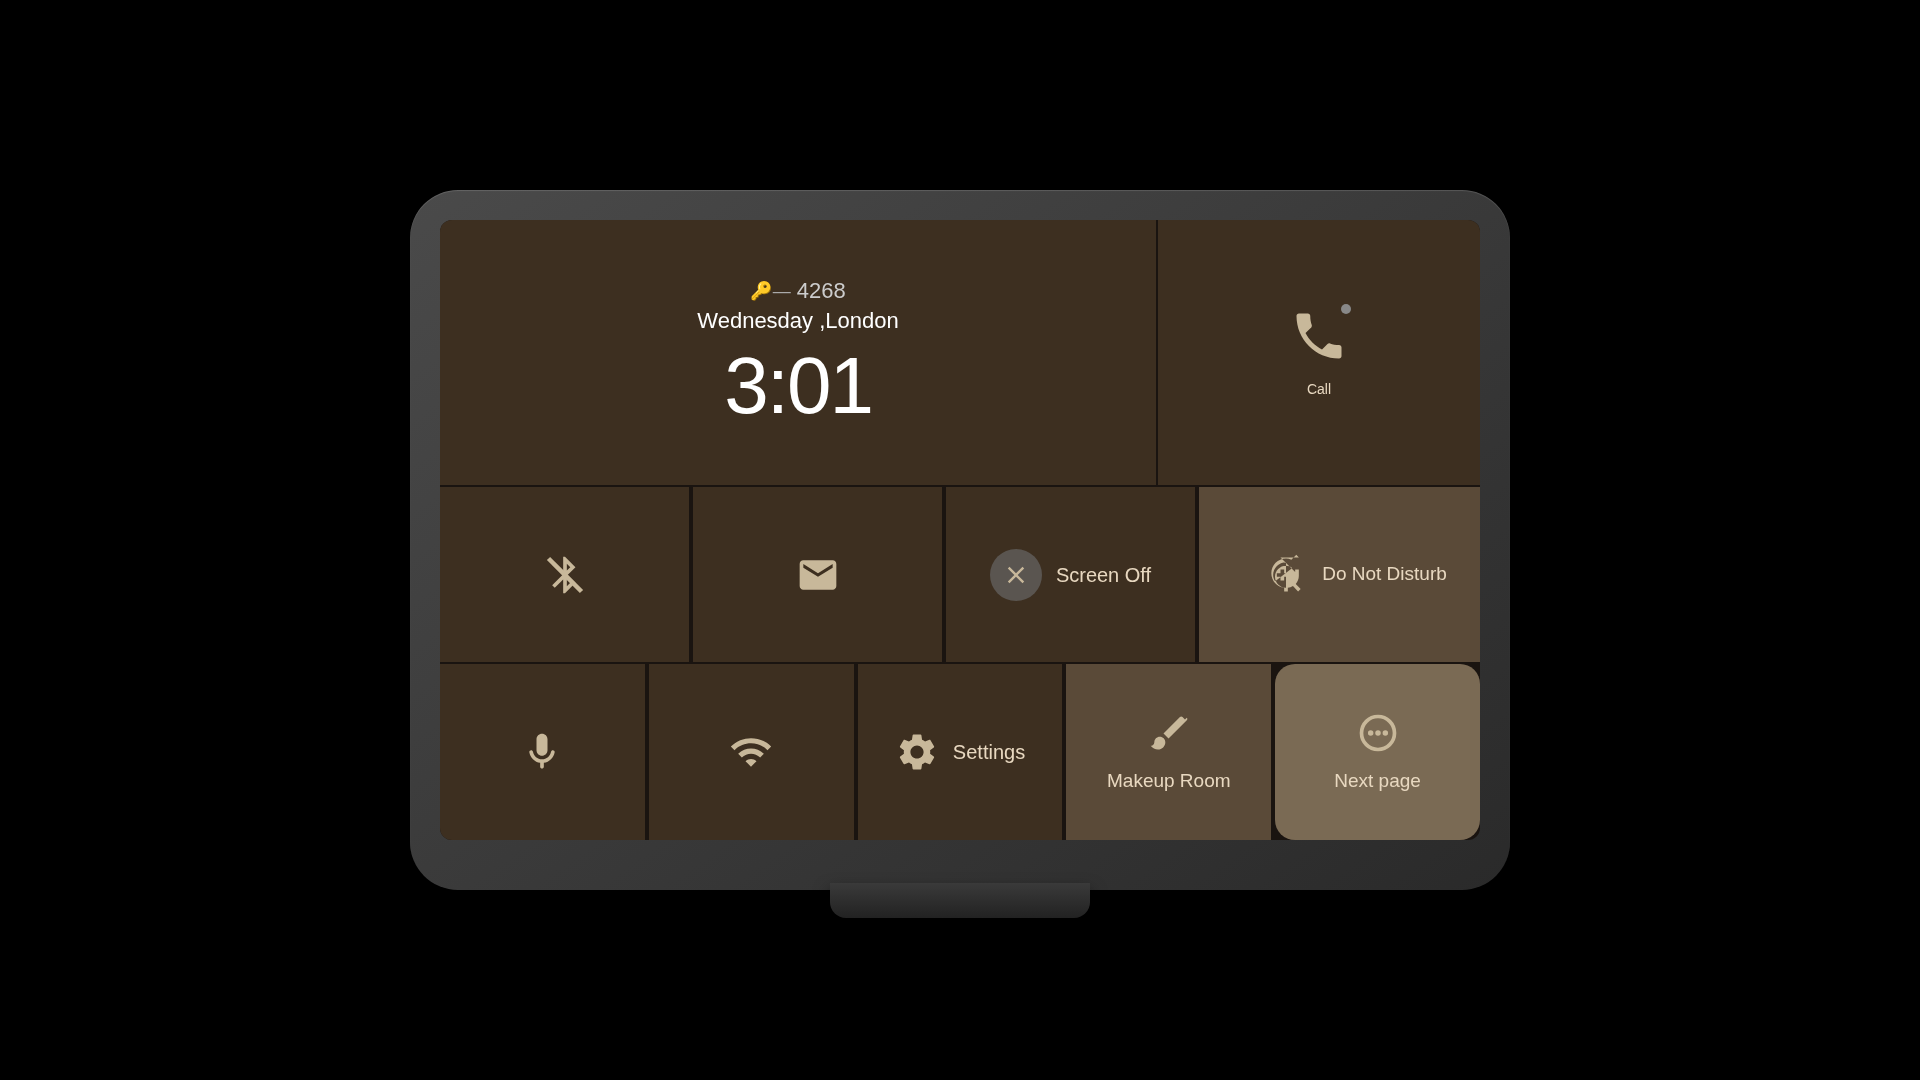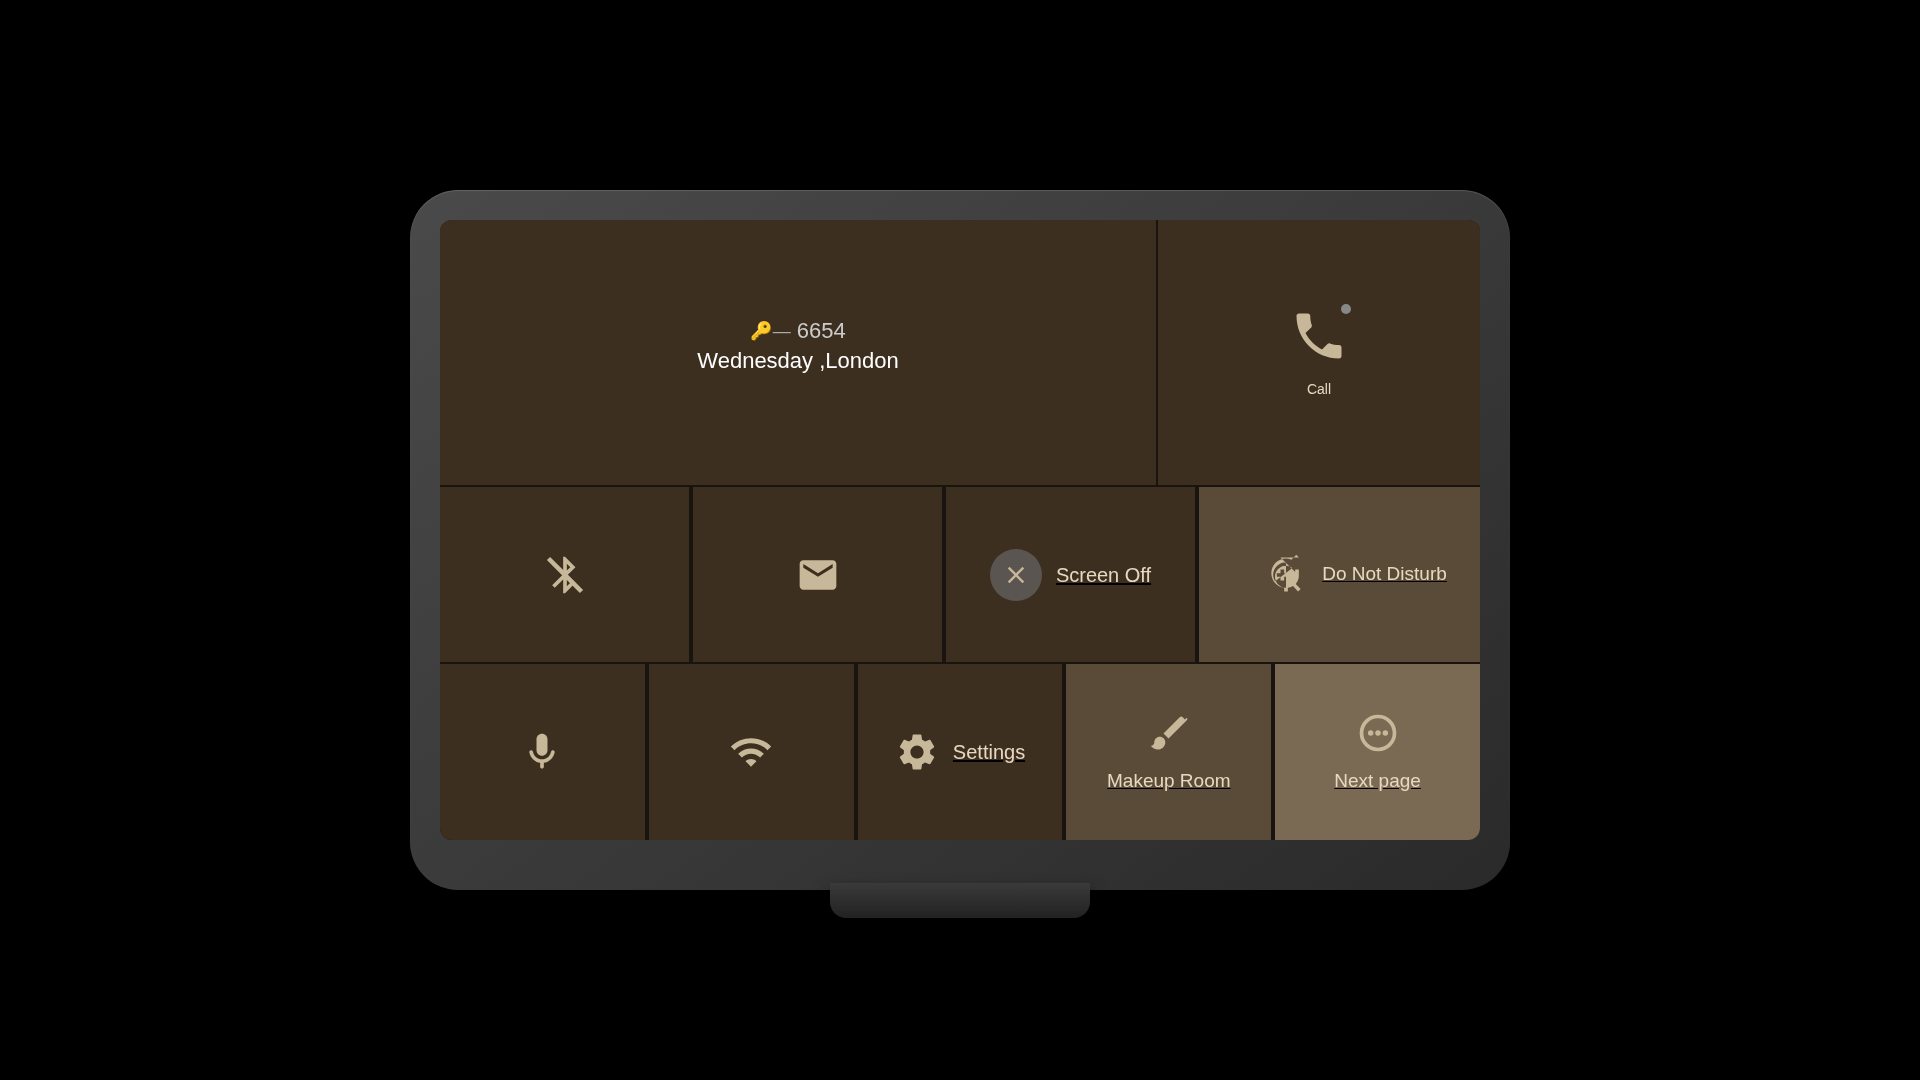--- a/index.html
+++ b/index.html
@@ -175,21 +175,20 @@
       display: flex;
       flex-direction: column;
       gap: 2px;
       flex: 1.6;
     }
 
     .bottom-row {
       display: flex;
       gap: 4px;
       flex: 1;
-      text-decoration: underline;
     }
 
     .tile {
       flex: 1;
       background: #3d2f20;
       display: flex;
       flex-direction: column;
       align-items: center;
       justify-content: center;
       cursor: pointer;
@@ -217,23 +216,24 @@
 
 <div class="device-wrapper">
   <div class="device-body">
     <div class="screen">
 
       <div class="screen-top">
 
         <div class="tile tile-clock">
           <div class="clock-key-row">
             <span style="color:#aaa; font-size:18px;">🔑—</span>
-            <span style="font-size:22px; color:#ccc; font-weight:400;">6654</span>
+            <span style="font-size:22px; color:#ccc; font-weight:400;">4268</span>
           </div>
           <div style="font-size:22px; color:#fff; margin-bottom:12px;">Wednesday ,London</div>
+          <div class="clock-time">3:01</div>
         </div>
 
         <div class="tile tile-call">
           <div class="icon">
 
             <div style="position:relative;">
               <svg class="tile-icon" viewBox="0 0 24 24">
                 <path d="M6.6 10.8c1.4 2.8 3.8 5.1 6.6 6.6l2.2-2.2c.3-.3.7-.4 1-.2 1.1.4 2.3.6 3.6.6.6 0 1 .4 1 1V20c0 .6-.4 1-1 1-9.4 0-17-7.6-17-17 0-.6.4-1 1-1h3.5c.6 0 1 .4 1 1 0 1.3.2 2.5.6 3.6.1.3 0 .7-.2 1L6.6 10.8z"></path>
               </svg>
               <div style="position:absolute; top:-2px; right:-2px; width:10px; height:10px; border-radius:50%; background:#888;"></div>
@@ -318,21 +318,21 @@
 
           <div class="tile tile-medium" style="flex-direction:column; gap:14px;">
             <div class="icon">
               <svg class="tile-icon-sm" viewBox="0 0 24 24">
                 <path d="M7 14c-1.66 0-3 1.34-3 3 0 1.31-1.16 2-2 2 .92 1.22 2.49 2 4 2 2.21 0 4-1.79 4-4 0-1.66-1.34-3-3-3zm13.71-9.37l-1.34-1.34c-.39-.39-1.02-.39-1.41 0L9 12.25 11.75 15l9.96-9.96c.39-.39.39-1.02 0-1.41z"></path>
               </svg>
             </div>
             <div class="tile-label" style="margin-top:0; font-size:19px;">Makeup Room</div>
           </div>
 
-          <div class="tile tile-lighter" style="flex-direction:column; gap:14px;">
+          <div class="tile tile-lighter" style="flex-direction:column; gap:14px;border-radius:20px;">
             <div class="icon">
               <svg class="tile-icon-sm" viewBox="0 0 24 24">
                 <circle cx="12" cy="12" r="9" fill="none" stroke="#c8b89a" stroke-width="2"></circle>
                 <circle cx="8" cy="12" r="1.5"></circle>
                 <circle cx="12" cy="12" r="1.5"></circle>
                 <circle cx="16" cy="12" r="1.5"></circle>
               </svg>
             </div>
             <div class="tile-label" style="margin-top:0; font-size:19px;">Next page</div>
           </div>

